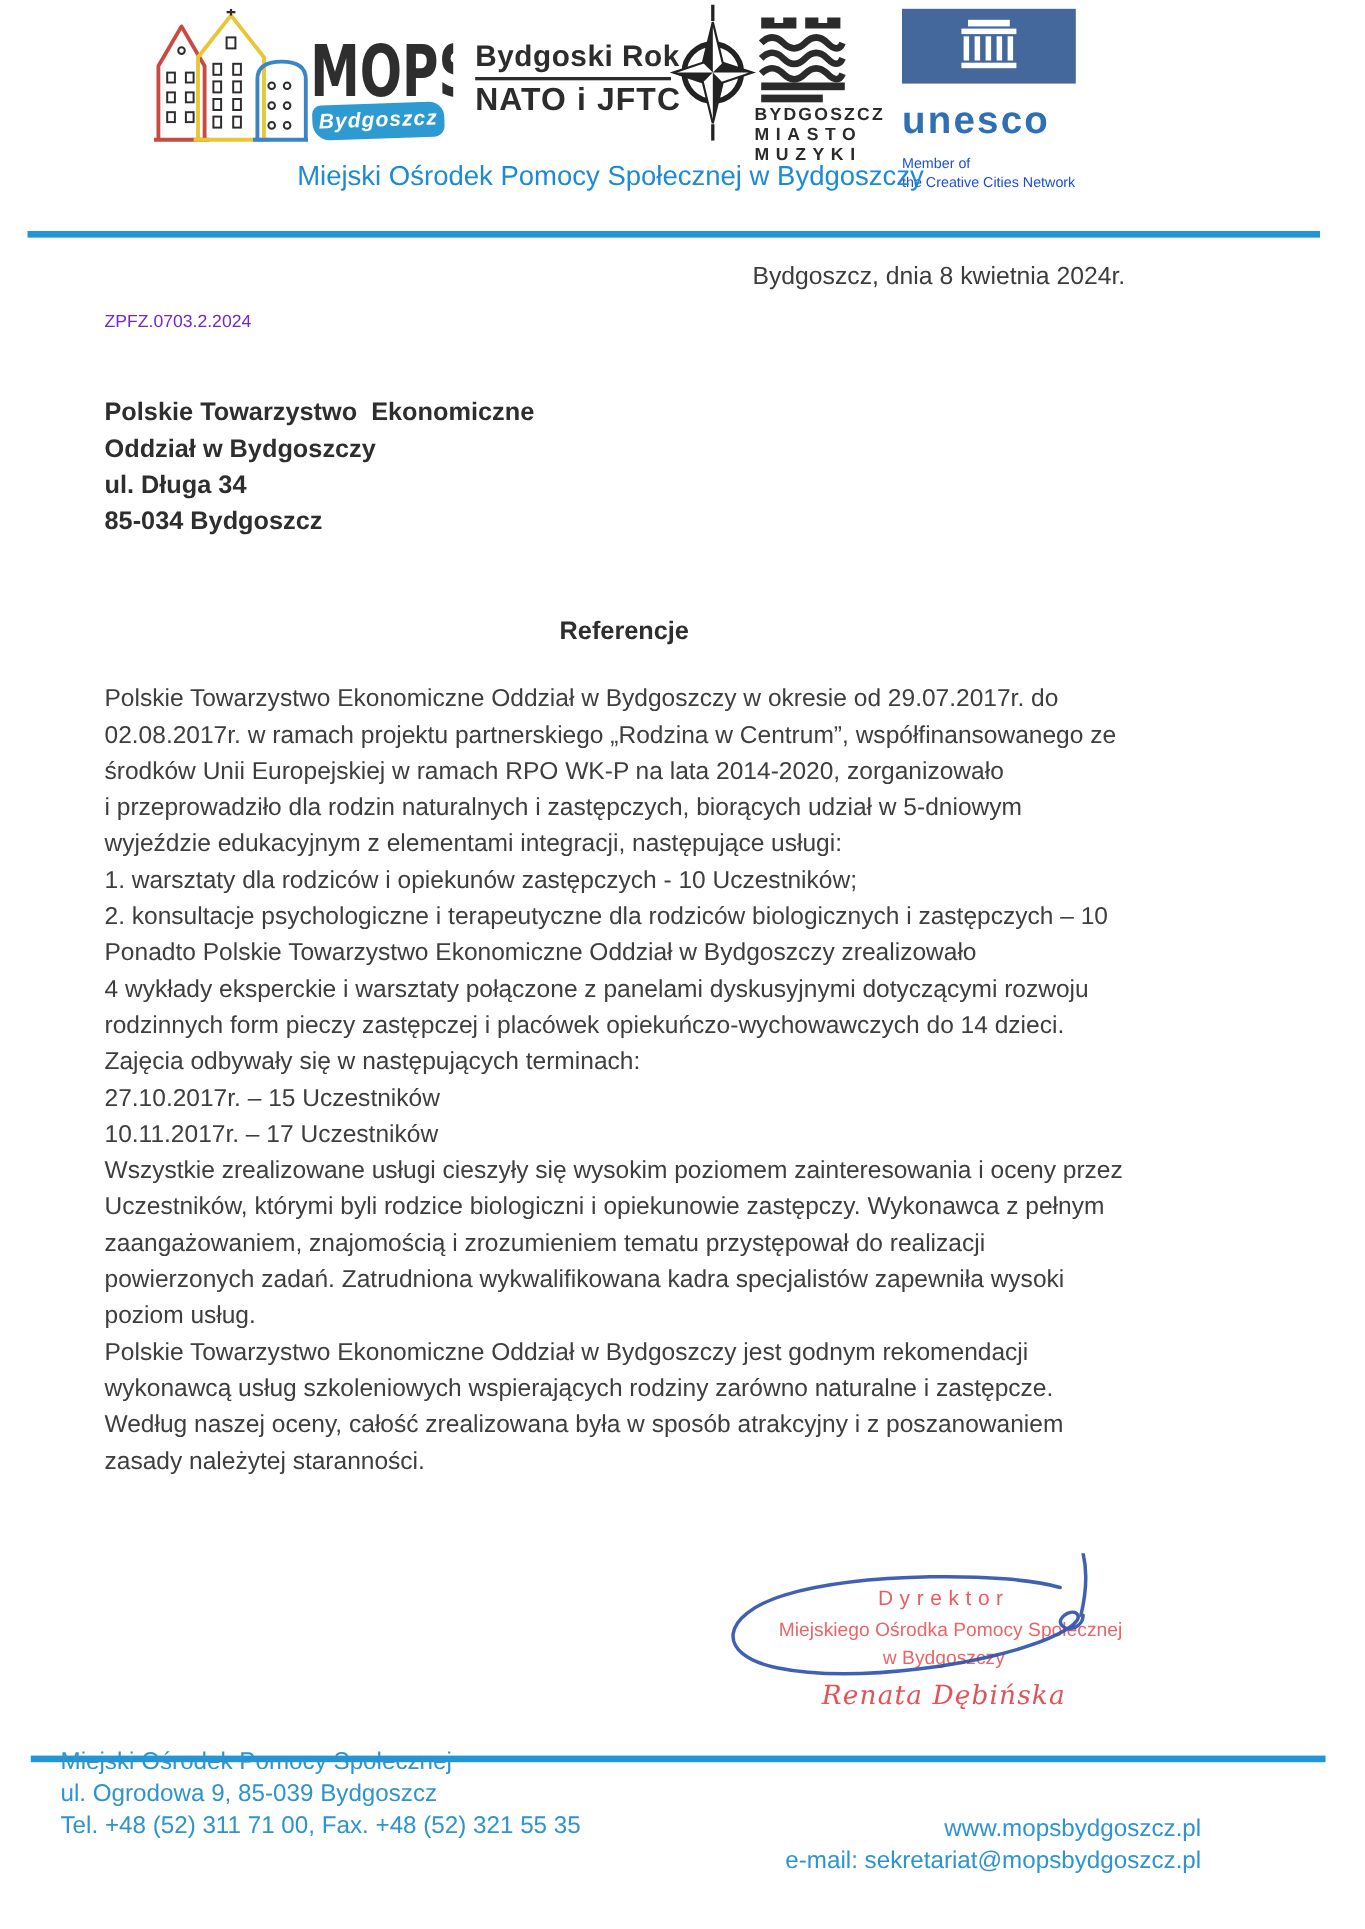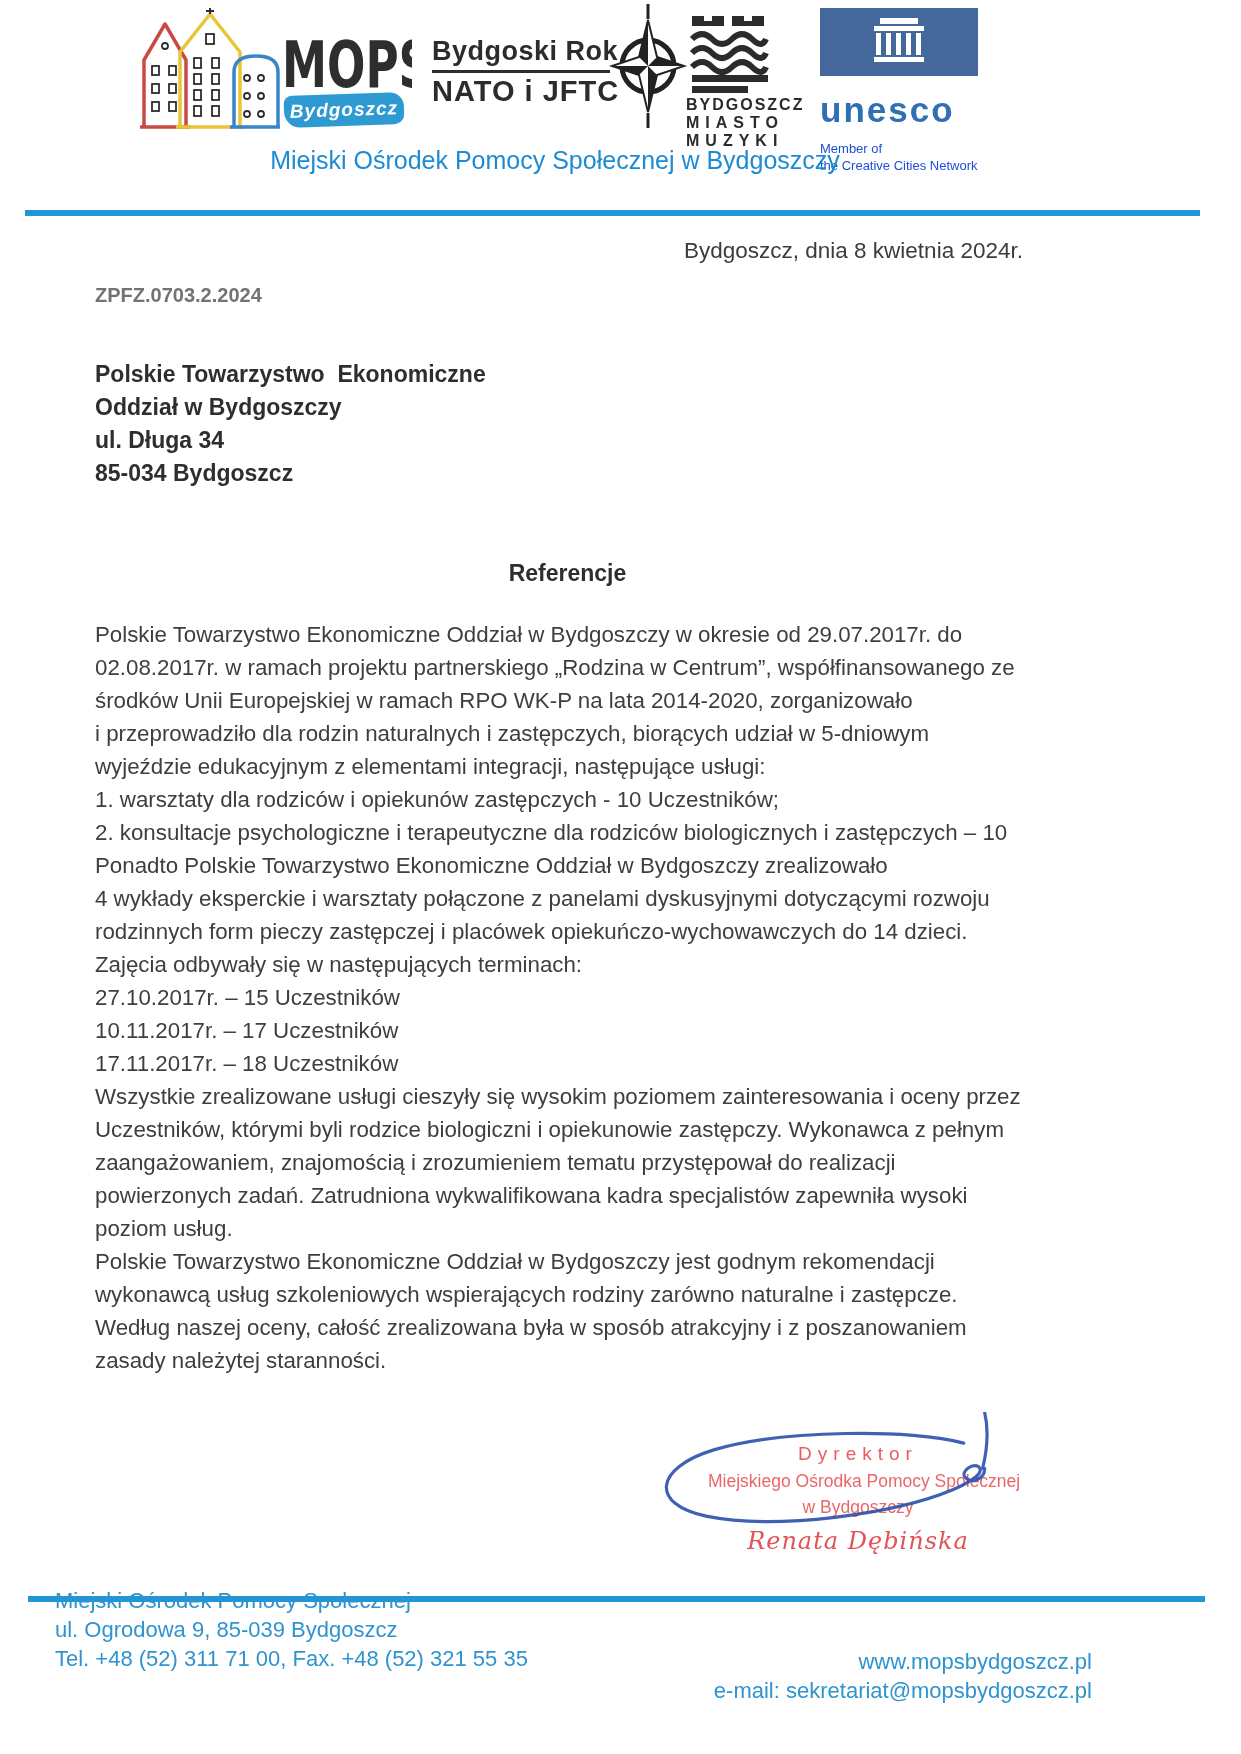--- a/index.html
+++ b/index.html
@@ -64,21 +64,21 @@
   .rule.top { left: 25px; top: 210px; width: 1175px; }
   .rule.bottom { left: 28px; top: 1596px; width: 1177px; }
 
   
   .date-line {
     position: absolute; left: 684px; top: 238px;
     font-size: 22.5px; color: #3c3c3c; white-space: nowrap;
   }
   .ref-number {
     position: absolute; left: 95px; top: 284px;
-    font-size: 20px; color: #737373; font-weight: bold;
+    font-size: 16px; color: #6d28d9;
   }
   .addressee {
     position: absolute; left: 95px; top: 358px;
     font-size: 23px; font-weight: bold; color: #2e2e2e; line-height: 33px;
   }
   .addressee div { white-space: pre; }
   .doc-title {
     position: absolute; left: 95px; top: 560px; width: 945px;
     text-align: center; font-size: 23px; font-weight: bold; color: #2e2e2e;
   }
@@ -239,21 +239,20 @@
     <div class="line">i przeprowadziło dla rodzin naturalnych i zastępczych, biorących udział w 5-dniowym</div>
     <div class="line">wyjeździe edukacyjnym z elementami integracji, następujące usługi:</div>
     <div class="line">1. warsztaty dla rodziców i opiekunów zastępczych - 10 Uczestników;</div>
     <div class="line">2. konsultacje psychologiczne i terapeutyczne dla rodziców biologicznych i zastępczych – 10</div>
     <div class="line">Ponadto Polskie Towarzystwo Ekonomiczne Oddział w Bydgoszczy zrealizowało</div>
     <div class="line">4 wykłady eksperckie i warsztaty połączone z panelami dyskusyjnymi dotyczącymi rozwoju</div>
     <div class="line">rodzinnych form pieczy zastępczej i placówek opiekuńczo-wychowawczych do 14 dzieci.</div>
     <div class="line">Zajęcia odbywały się w następujących terminach:</div>
     <div class="line">27.10.2017r. – 15 Uczestników</div>
     <div class="line">10.11.2017r. – 17 Uczestników</div>
-    <div class="line">17.11.2017r. – 18 Uczestników</div>
     <div class="line">Wszystkie zrealizowane usługi cieszyły się wysokim poziomem zainteresowania i oceny przez</div>
     <div class="line">Uczestników, którymi byli rodzice biologiczni i opiekunowie zastępczy. Wykonawca z pełnym</div>
     <div class="line">zaangażowaniem, znajomością i zrozumieniem tematu przystępował do realizacji</div>
     <div class="line">powierzonych zadań. Zatrudniona wykwalifikowana kadra specjalistów zapewniła wysoki</div>
     <div class="line">poziom usług.</div>
     <div class="line">Polskie Towarzystwo Ekonomiczne Oddział w Bydgoszczy jest godnym rekomendacji</div>
     <div class="line">wykonawcą usług szkoleniowych wspierających rodziny zarówno naturalne i zastępcze.</div>
     <div class="line">Według naszej oceny, całość zrealizowana była w sposób atrakcyjny i z poszanowaniem</div>
     <div class="line">zasady należytej staranności.</div>
   </div>

